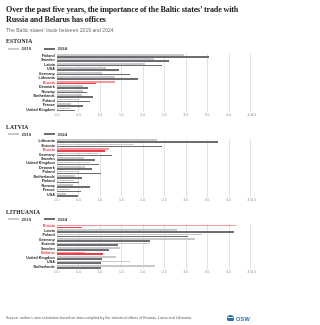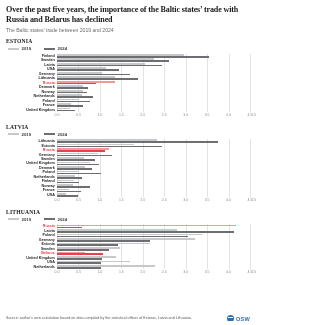--- a/index.html
+++ b/index.html
@@ -149,21 +149,21 @@
     font-size: 5.6px;
     color: #2c6fb5;
     letter-spacing: 0.2px;
   }
 </style>
 </head>
 <body>
 
 <div class="page">
 
-  <div class="title">Over the past five years, the importance of the Baltic states’ trade with Russia and Belarus has declined</div>
+  <div class="title">Over the past five years, the importance of the Baltic states’ trade with Russia and Belarus has offices</div>
   <div class="subtitle">The Baltic states’ trade between 2019 and 2024</div>
 
   <div id="sections-host">
       <div class="section">
         <div class="section-title">ESTONIA</div>
         <div class="legend">
           <div class="legend-item">
             <span class="legend-swatch y2019"></span>
             <span class="legend-label">2019</span>
           </div>

